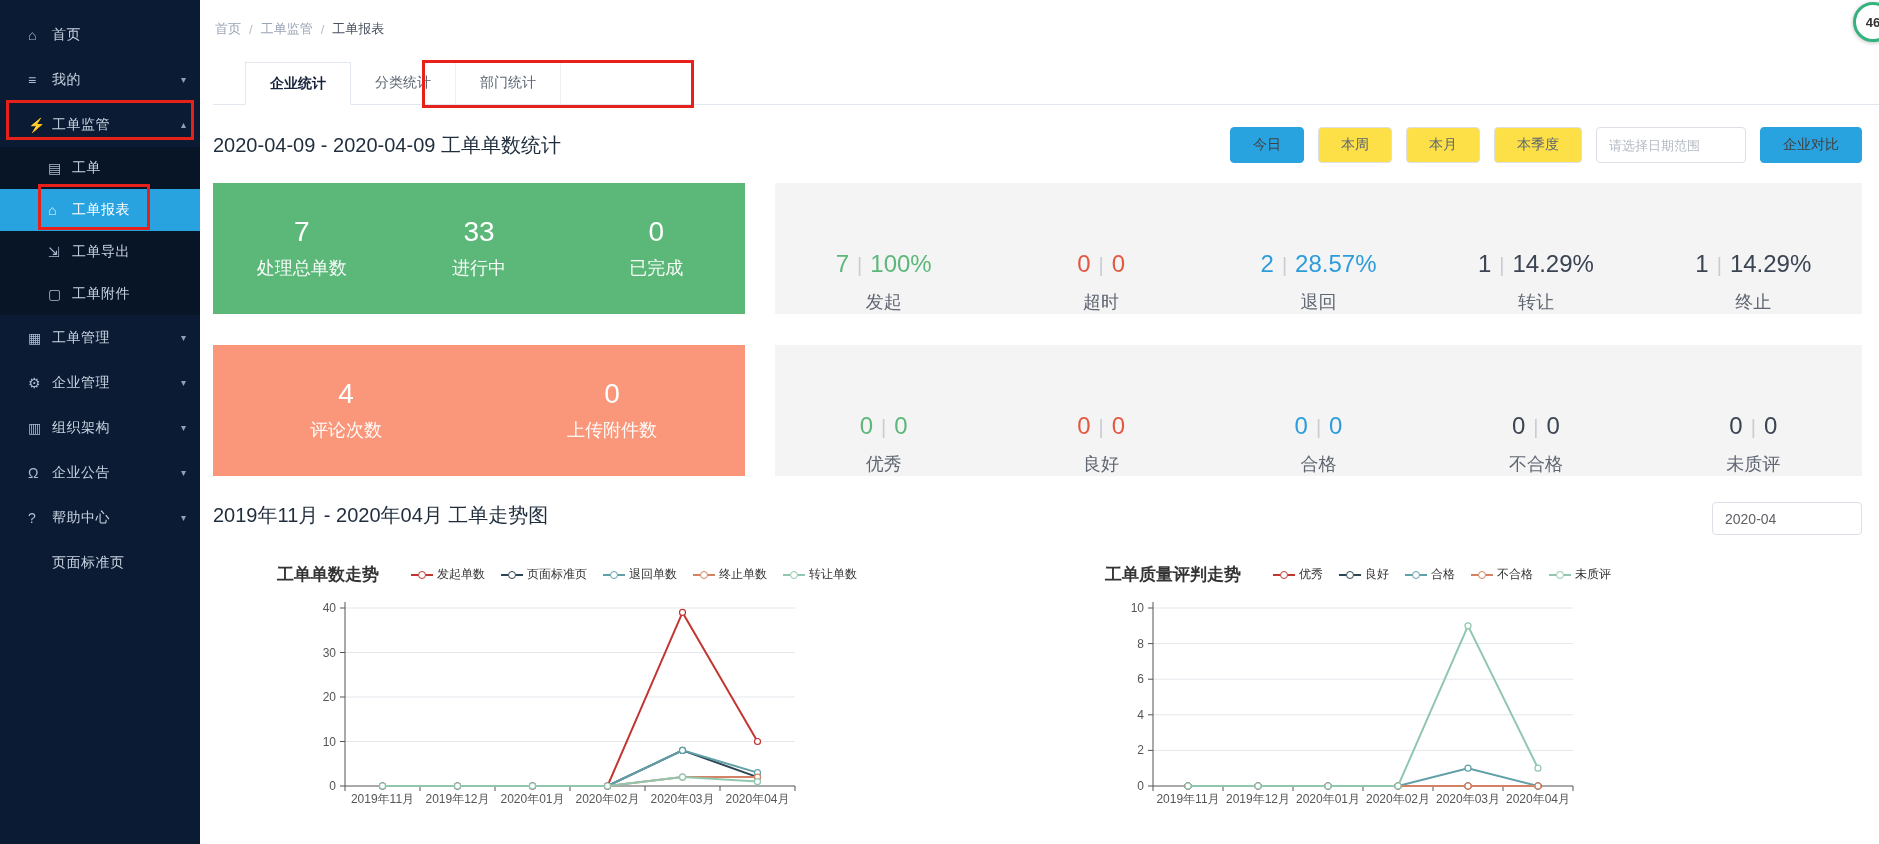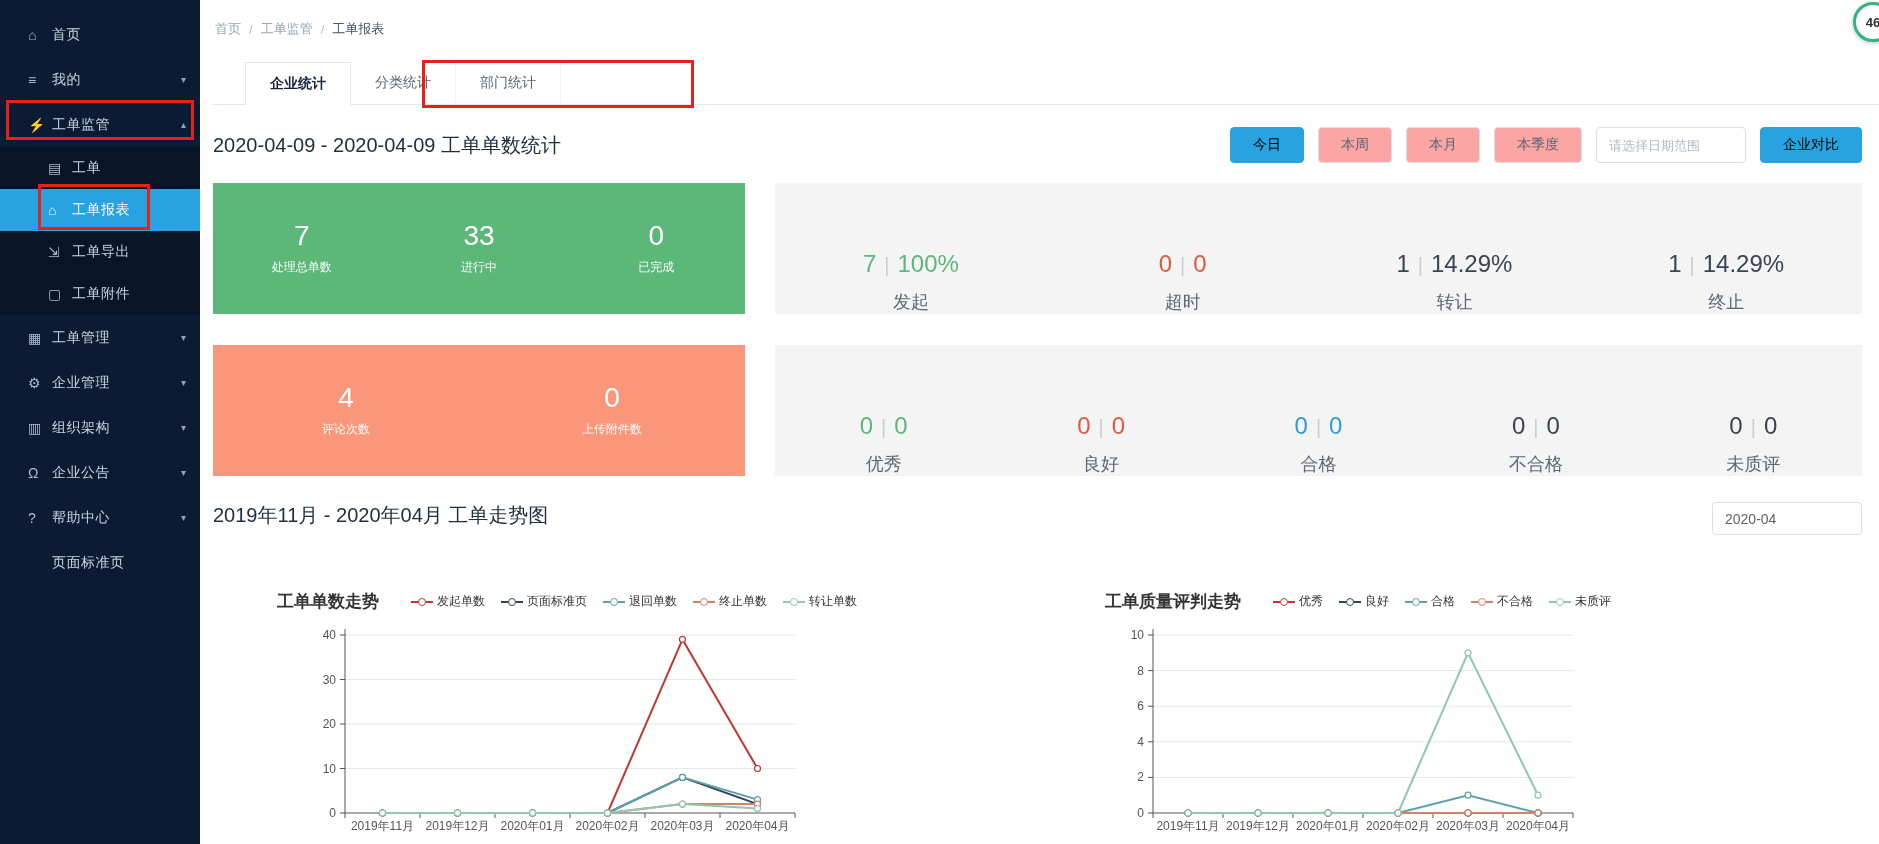--- a/index.html
+++ b/index.html
@@ -30,44 +30,44 @@
   .breadcrumb .crumb.last { color:#4a5261; }
   .breadcrumb .sep { color:#b6bdc9; }
 
   .tabbar { display:flex; margin:24px 0 0 13px; border-bottom:1px solid #e2e6ee; height:43px; align-items:stretch;padding-left:32px; }
   .tab { padding:0 24px; display:flex; align-items:center; font-size:14px; color:#5a6472; border-right:1px solid #eef0f4; cursor:pointer; background:#fff; }
   .tab.active { color:#17233d; font-weight:bold; border:1px solid #e2e6ee; border-bottom:1px solid #fff; margin-bottom:-1px; }
 
   .section1 { display:flex; align-items:center; justify-content:space-between; margin:22px 17px 0 13px; }
   .sec-title { font-size:20px; color:#1f2d3d; }
   .filters { display:flex; align-items:center; gap:14px; }
-  .btn { height:36px; padding:0 22px; border:1px solid #dcdfe6; border-radius:4px; background:#fca5a5; font-size:14px; color:#5a6472; display:flex; align-items:center; cursor:pointer; font-family:inherit; }
-  .btn.primary { background:#29a3e0; border-color:#29a3e0; color:#000000;font-family:Liberation Mono, monospace; }
+  .btn { height:36px; padding:0 22px; border:1px solid #dcdfe6; border-radius:4px; background:#fde047; font-size:14px; color:#5a6472; display:flex; align-items:center; cursor:pointer; font-family:inherit; }
+  .btn.primary { background:#29a3e0; border-color:#29a3e0; color:#404040;font-family:Liberation Mono, monospace; }
   .daterange { height:36px; width:150px; border:1px solid #dcdfe6; border-radius:4px; padding:0 12px; font-size:13px; color:#606266; font-family:inherit; }
   .daterange::placeholder { color:#b4bac4; }
 
   .cards-row { display:flex; margin:20px 17px 0 13px; gap:30px; }
   .bigcard { width:532px; flex:0 0 532px; height:131px; display:flex; align-items:center; color:#fff; }
   .bigcard.green { background:#5cb878; }
   .bigcard.orange{ background:#fa977a; }
   .bigcard .cell { flex:1; text-align:center; }
   .bigcard .num { font-size:28px; line-height:1.1; }
-  .bigcard .cap { font-size:12px; margin-top:8px; opacity:.95; }
+  .bigcard .cap { font-size:18px; margin-top:8px; opacity:.95; }
 
   .graypanel { flex:1; height:131px; background:#f4f4f4; display:flex; align-items:flex-end; }
   .graypanel .cell { flex:1; text-align:center; }
   .statline { font-size:24px; }
   .statline .pipe { color:#c9cdd3; font-size:20px; padding:0 8px; font-weight:normal; }
   .statcap { font-size:18px; color:#5f6672; margin-top:12px; }
 
   .section2 { display:flex; align-items:flex-start; justify-content:space-between; margin:26px 17px 0 13px; }
   .month-input { width:150px; height:33px; border:1px solid #dcdfe6; border-radius:4px; padding:0 12px; font-size:14px; color:#606266; font-family:inherit; }
 
   .charts-row { display:flex; margin:28px 17px 0 13px; }
-  .chart-box { position:relative;margin-top:27px; }
+  .chart-box { position:relative; }
   .chart-box.left  { width:845px; flex:0 0 845px; }
   .chart-box.right { flex:1; }
   .chart-head { display:flex; align-items:center; }
   .chart-box.left  .chart-head { padding-left:64px; }
   .chart-box.right .chart-head { padding-left:47px; }
   .chart-title { font-size:17px; font-weight:bold; color:#333; }
   .legend { display:flex; align-items:center; margin-left:32px; gap:16px; }
   .legend-item { display:flex; align-items:center; gap:4px; font-size:12px; color:#333; cursor:pointer; }
   .legend-glyph { display:flex; align-items:center; }
   .legend-glyph .seg { width:7px; height:2px; }
@@ -197,20 +197,24 @@
           </div>
         </div>
       <div class="graypanel" id="row1">
           <div class="cell">
             <div class="statline" style="color: rgb(92, 184, 122);"><span>7</span><span class="pipe">|</span><span>100%</span></div>
             <div class="statcap">发起</div>
           </div>
           <div class="cell">
             <div class="statline" style="color: rgb(226, 88, 64);"><span>0</span><span class="pipe">|</span><span>0</span></div>
             <div class="statcap">超时</div>
+          </div>
+          <div class="cell">
+            <div class="statline" style="color: rgb(45, 156, 219);"><span>2</span><span class="pipe">|</span><span>28.57%</span></div>
+            <div class="statcap">退回</div>
           </div>
           <div class="cell">
             <div class="statline" style="color: rgb(58, 68, 83);"><span>1</span><span class="pipe">|</span><span>14.29%</span></div>
             <div class="statcap">转让</div>
           </div>
           <div class="cell">
             <div class="statline" style="color: rgb(58, 68, 83);"><span>1</span><span class="pipe">|</span><span>14.29%</span></div>
             <div class="statcap">终止</div>
           </div>
         </div>

